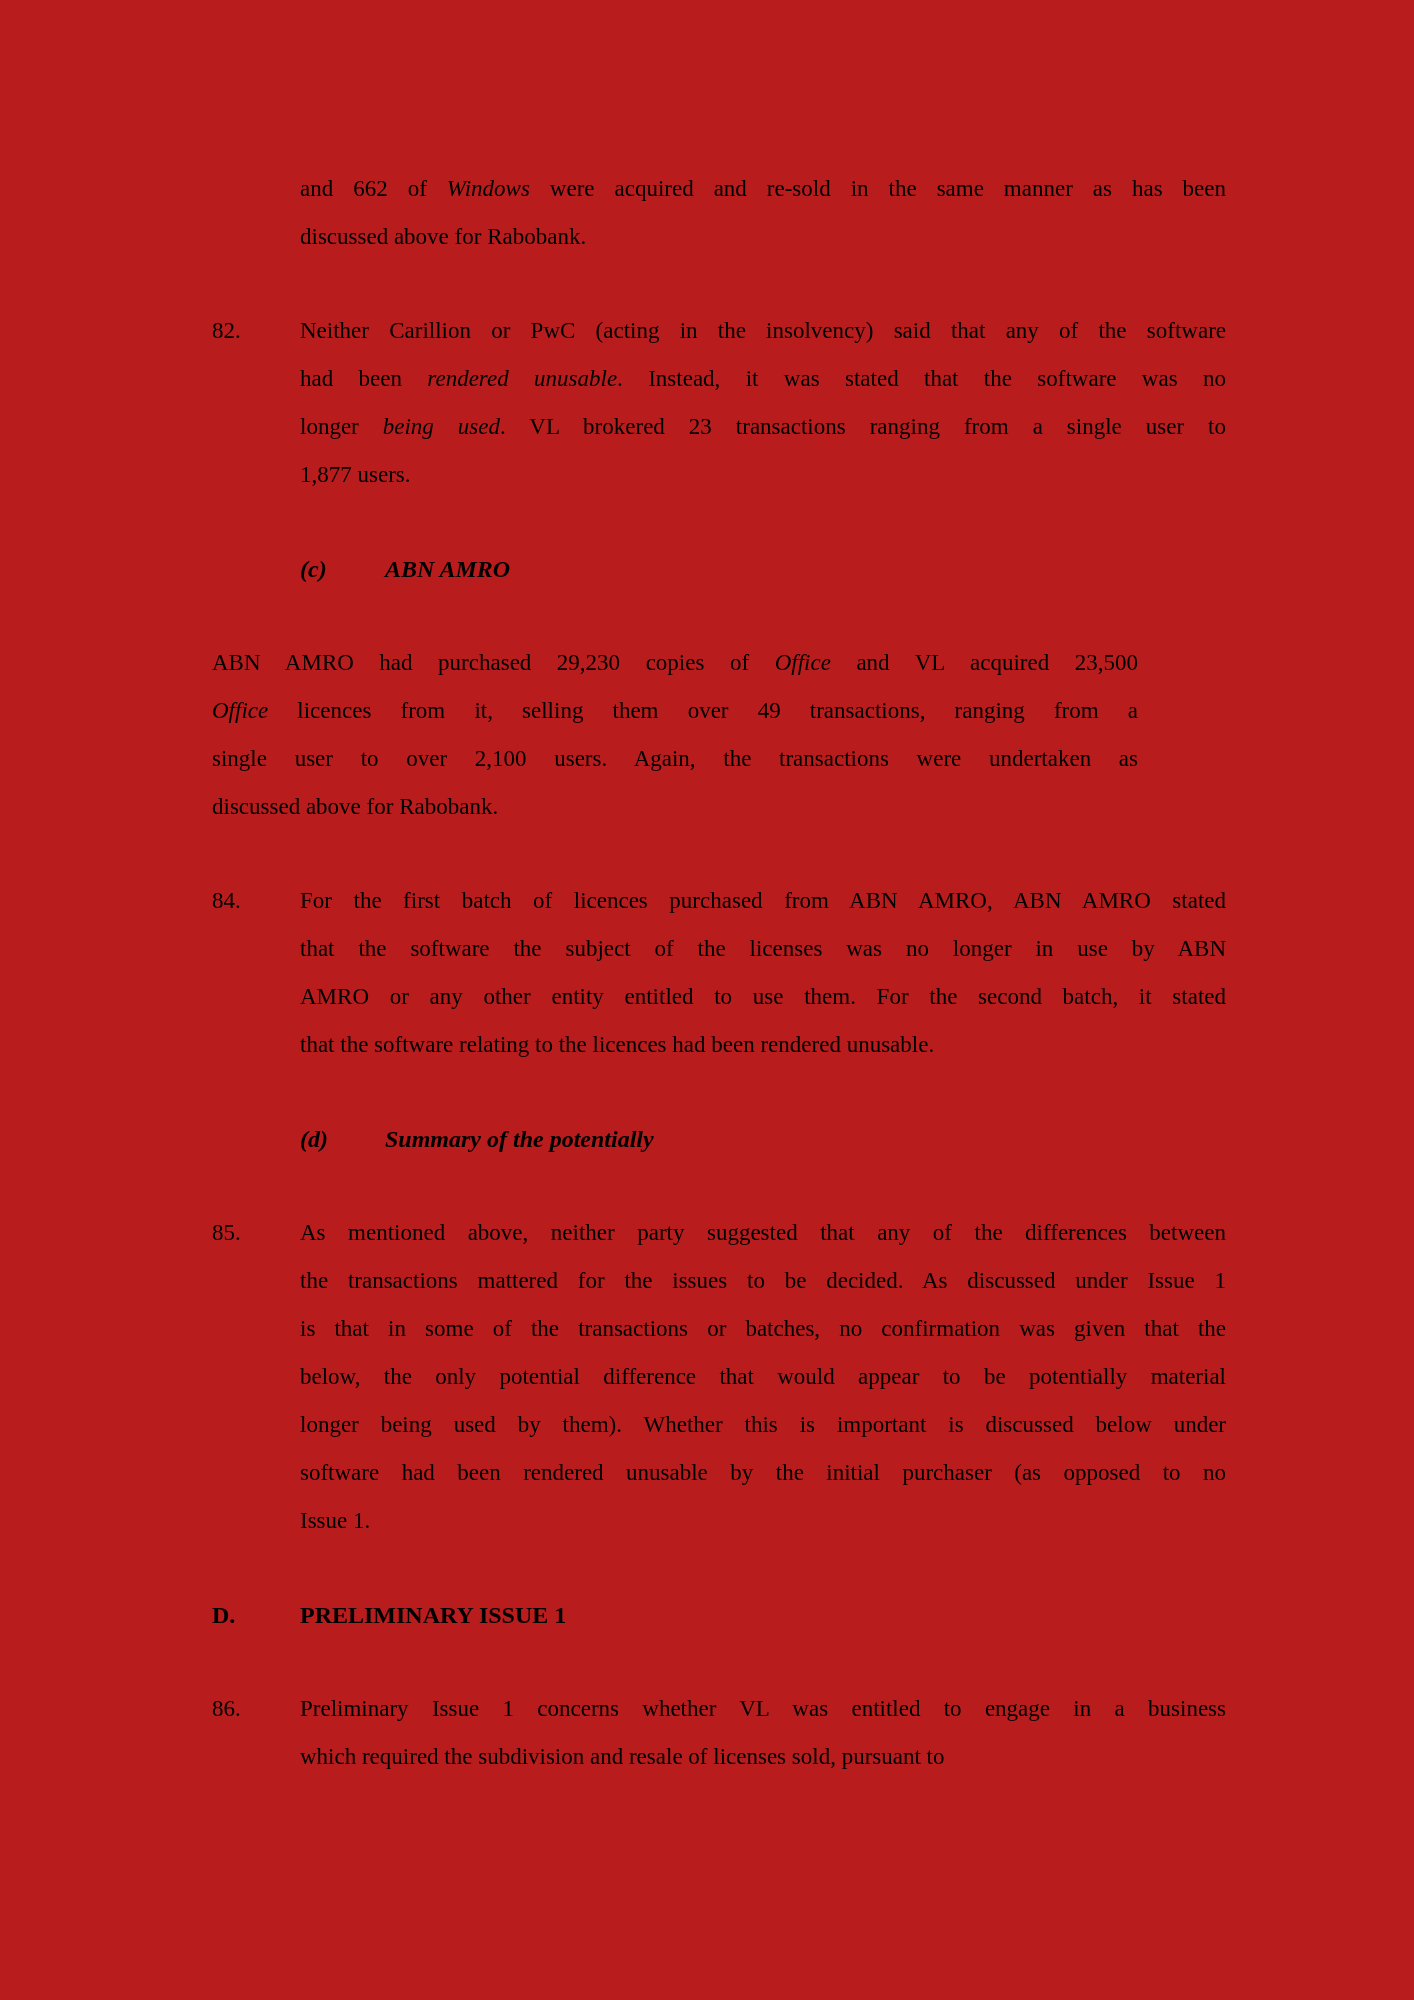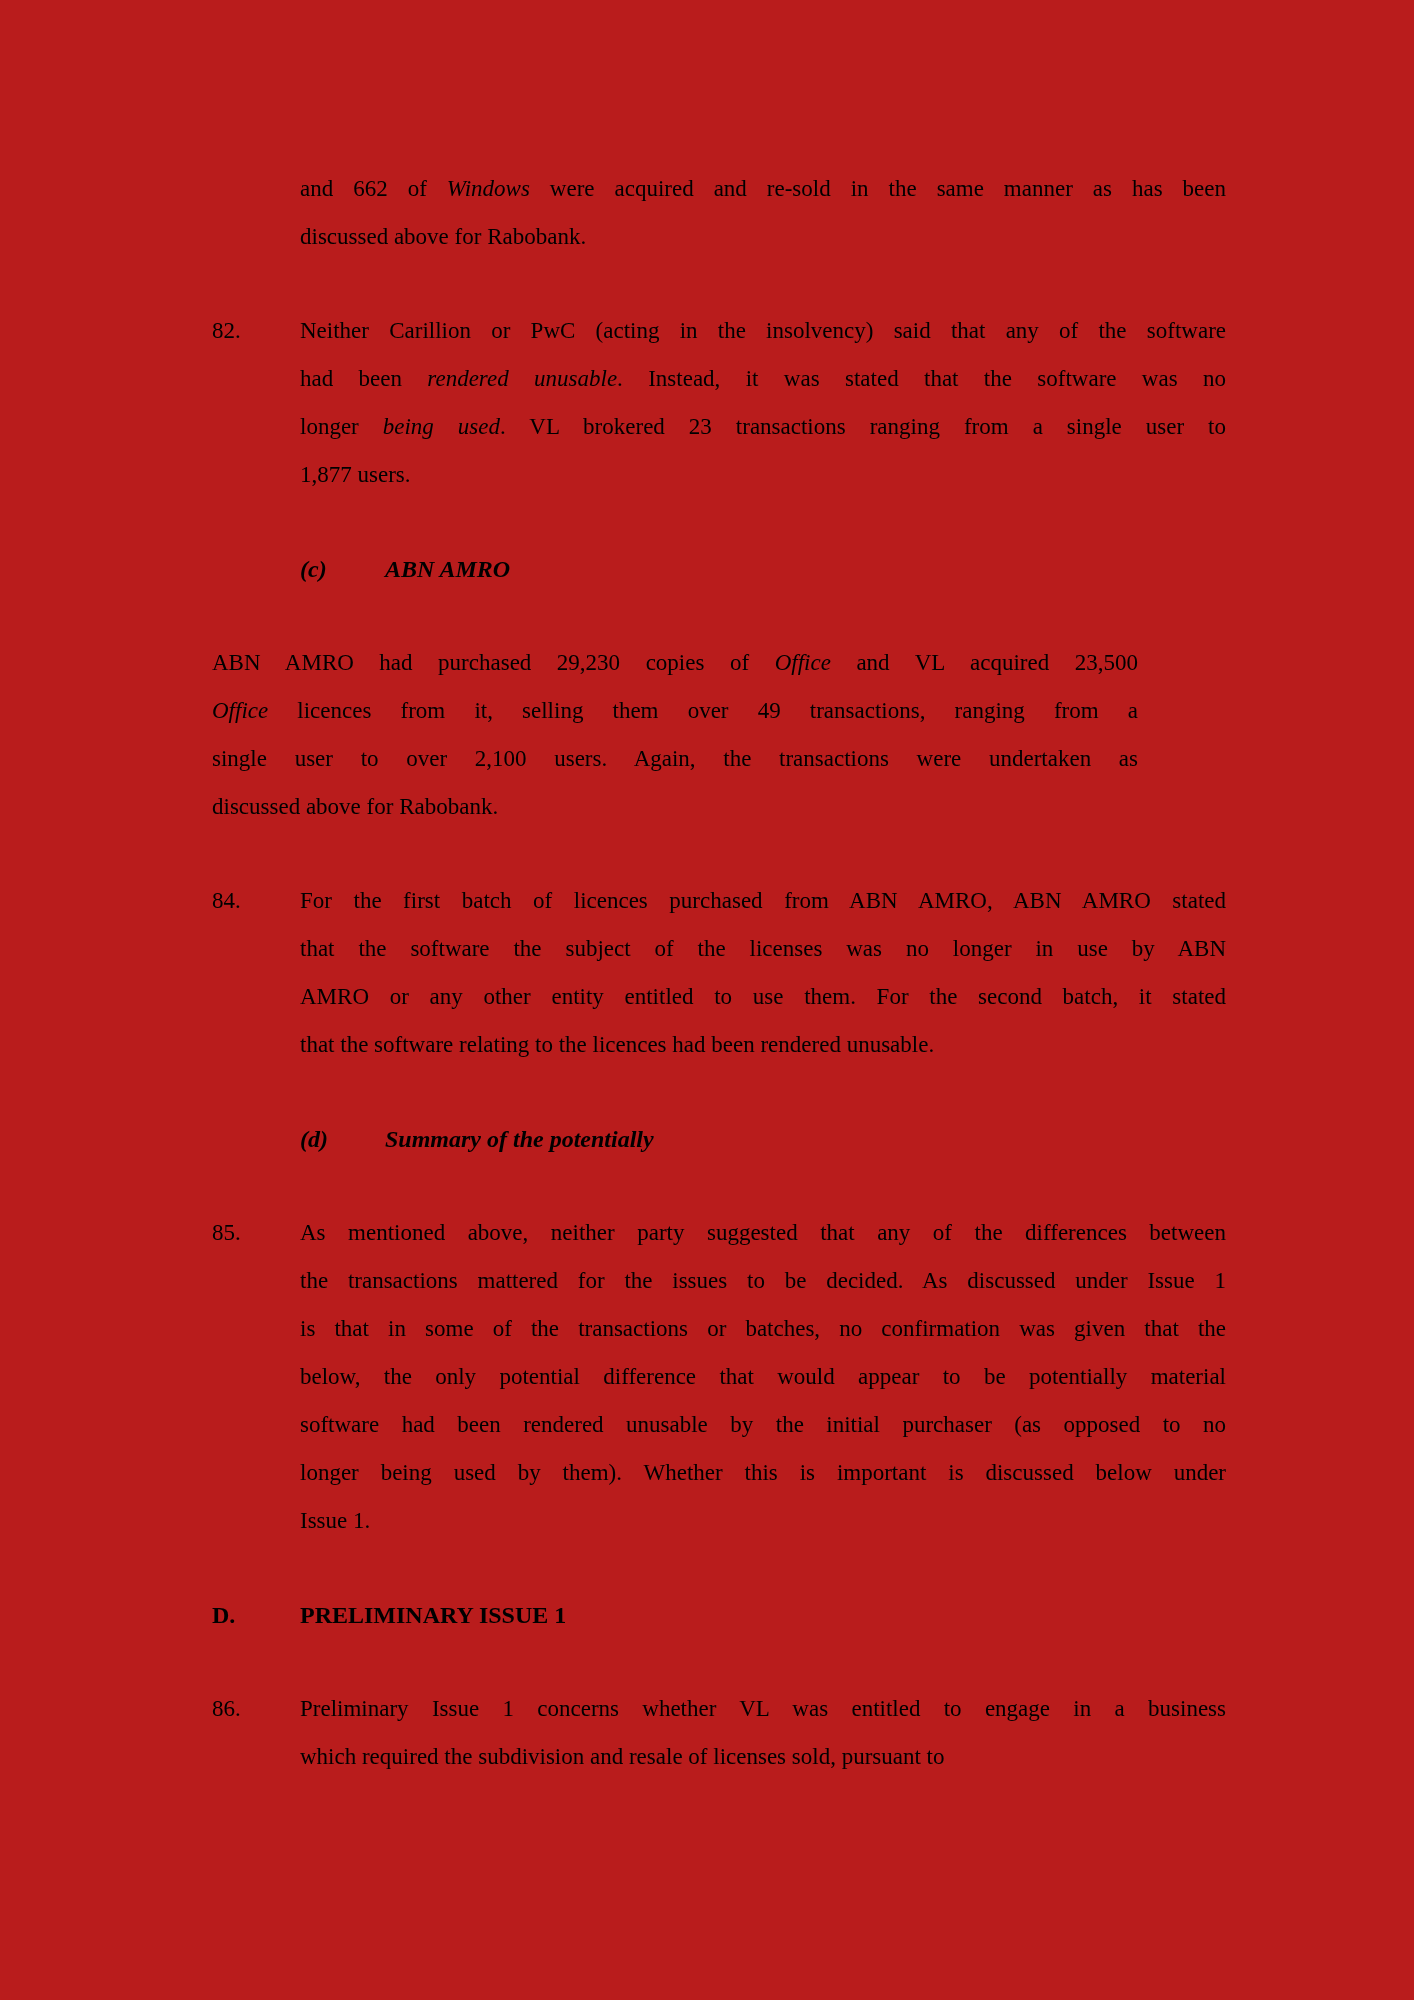--- a/index.html
+++ b/index.html
@@ -114,22 +114,22 @@
         <span class="sublabel">(d)</span>
         <span class="htext">Summary of the potentially</span>
       </div>
       <div class="block para">
         <div class="gutter">85.</div>
         <div class="pbody">
           <div class="line">As mentioned above, neither party suggested that any of the differences between</div>
           <div class="line">the transactions mattered for the issues to be decided. As discussed under Issue 1</div>
           <div class="line">is that in some of the transactions or batches, no confirmation was given that the</div>
           <div class="line">below, the only potential difference that would appear to be potentially material</div>
+          <div class="line">longer being used by them). Whether this is important is discussed below under</div>
           <div class="line">software had been rendered unusable by the initial purchaser (as opposed to no</div>
-          <div class="line">longer being used by them). Whether this is important is discussed below under</div>
           <div class="line lastline">Issue 1.</div>
         </div>
       </div>
       <div class="block heading-major">
         <span class="hlabel-major">D.</span>
         <span class="htext">PRELIMINARY ISSUE 1</span>
       </div>
       <div class="block para">
         <div class="gutter">86.</div>
         <div class="pbody">

